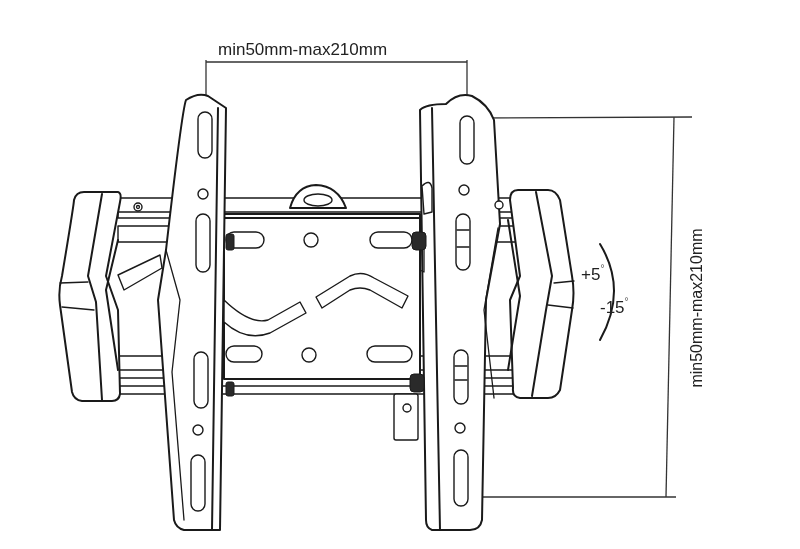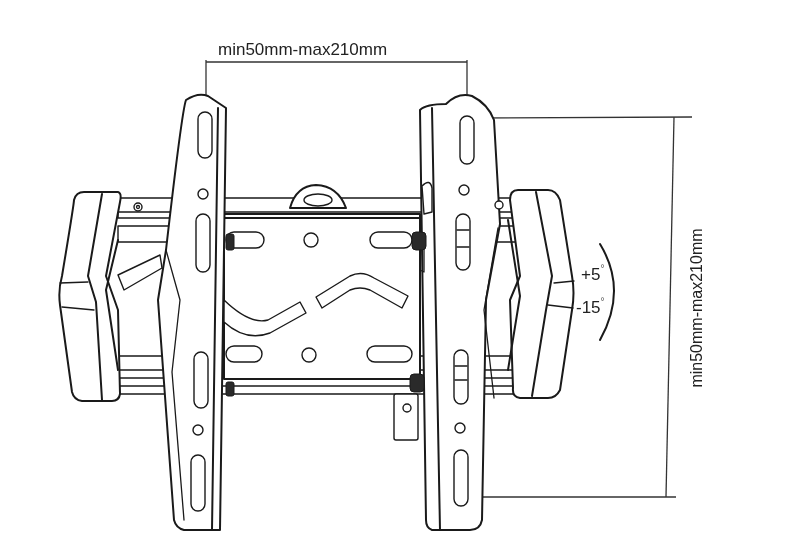--- a/index.html
+++ b/index.html
@@ -9,21 +9,21 @@
   .ln { fill: none; stroke: #1a1a1a; stroke-width: 2; stroke-linejoin: round; stroke-linecap: round; }
   .thin { fill: none; stroke: #1a1a1a; stroke-width: 1.3; stroke-linejoin: round; stroke-linecap: round; }
   .fillw { fill: #ffffff; stroke: #1a1a1a; stroke-width: 2; stroke-linejoin: round; }
   .fillw-thin { fill: #ffffff; stroke: #1a1a1a; stroke-width: 1.4; stroke-linejoin: round; }
   .dark { fill: #2a2a2a; stroke: #1a1a1a; stroke-width: 1; }
   .dim { fill: none; stroke: #333333; stroke-width: 1.3; }
   .label { position: absolute; color: #222222; white-space: nowrap; }
   #top-dim-label { left: 218px; top: 40px; font-size: 17px; }
   #side-dim-label { left: 697px; top: 308px; font-size: 16px; transform: translate(-50%, -50%) rotate(-90deg); transform-origin: center; }
   #tilt-up { left: 581px; top: 265px; font-size: 17px; }
-  #tilt-down { left: 576px; top: 298px; font-size: 17px; text-align: right; }
+  #tilt-down { left: 600px; top: 298px; font-size: 17px; text-align: right; }
   .deg { font-size: 10px; vertical-align: top; position: relative; top: -2px; color: #555; }
 </style>
 </head>
 <body>
 
 <div id="stage">
 <svg width="800" height="549" viewBox="0 0 800 549">
 
   <g>
     <line class="dim" x1="206" y1="62" x2="467" y2="62"></line>

